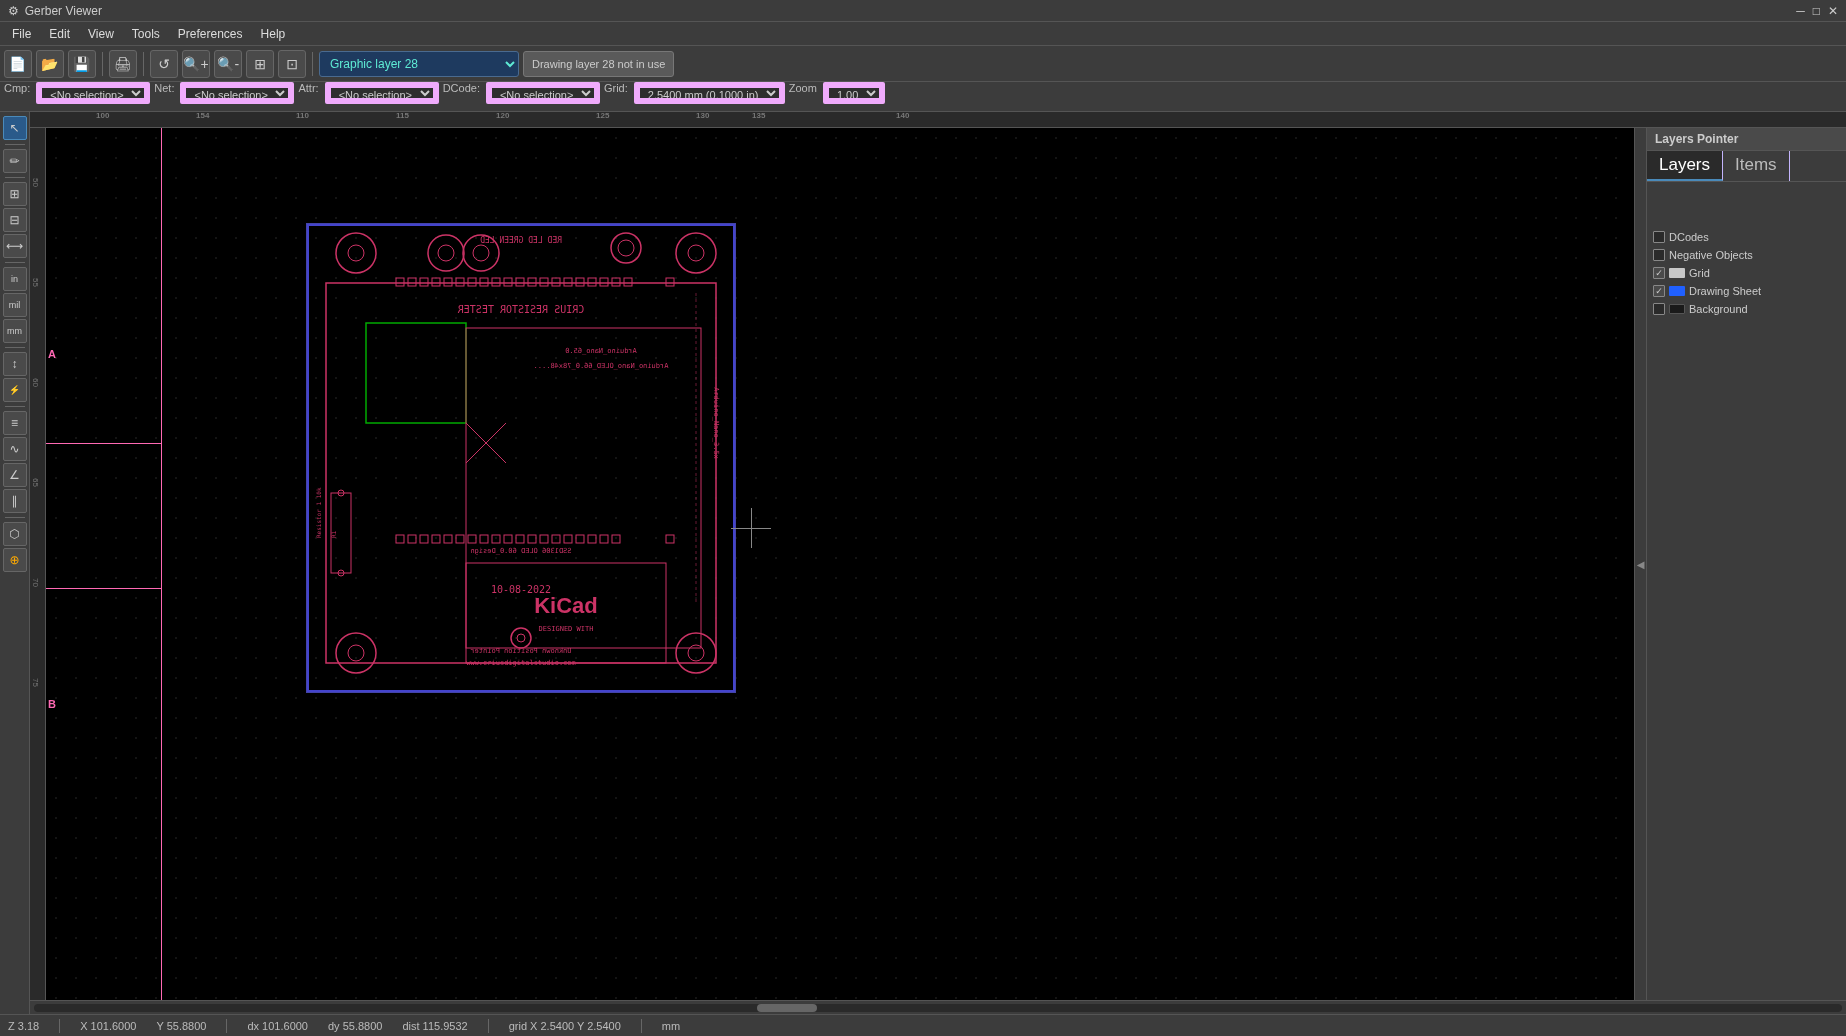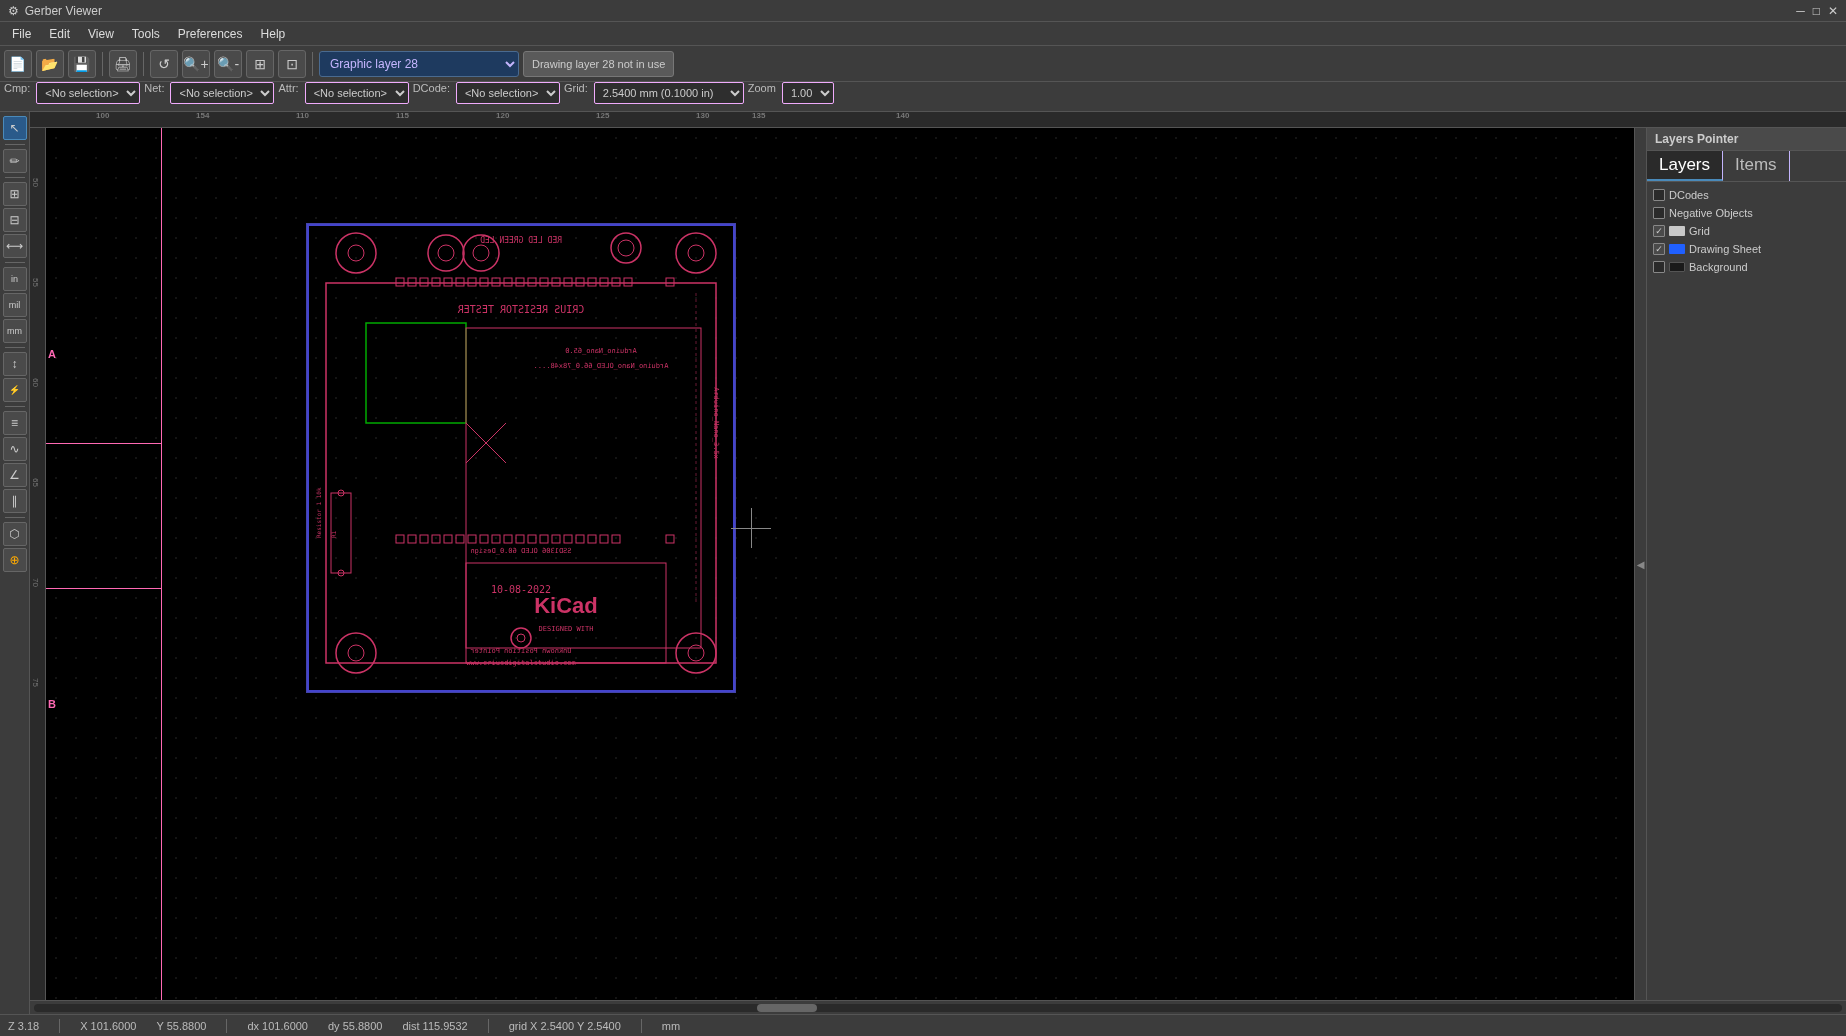--- a/index.html
+++ b/index.html
@@ -59,21 +59,21 @@
       color: #ccc;
       font-size: 14px;
     }
     .toolbar-sep { width: 1px; height: 24px; background: #666; margin: 0 2px; }
 
     .layer-select {
       height: 26px;
       background: #1e3a5f;
       border: 1px solid #4a6a8f;
       border-radius: 3px;
-      color: #c4b5fd;
+      color: #5eead4;
       padding: 0 6px;
       font-size: 12px;
       cursor: pointer;
       min-width: 200px;
     }
     .layer-status-btn {
       height: 26px;
       background: #5a5a5a;
       border: 1px solid #777;
       border-radius: 3px;
@@ -89,21 +89,21 @@
       background: #3c3c3c;
       display: flex;
       padding: 0 4px;
       border-bottom: 1px solid #555;
       gap: 4px;
     }
     .toolbar2-label { font-size: 11px; color: #bbb; margin-right: 2px; }
     .toolbar2-select {
       height: 22px;
       background: #2e2e2e;
-      border: 1px solid #f0abfc;
+      border: 6px solid #f0abfc;
       border-radius: 2px;
       color: #ccc;
       padding: 0 4px;
       font-size: 11px;
       cursor: pointer;
     }
 
     
     #main-layout {
       display: flex;
@@ -273,20 +273,21 @@
     }
     .layers-tab.active {
       background: #2a2a2a;
       color: #fff;
       border-bottom: 2px solid #4a8aba;
     }
     #layers-content {
       flex: 1;
       overflow-y: auto;
       padding: 4px 0;
+      margin-top: 42px;
     }
     .layer-item {
       display: flex;
       align-items: center;
       padding: 3px 6px;
       gap: 4px;
       cursor: pointer;
       font-size: 11px;
       color: #ccc;
     }

